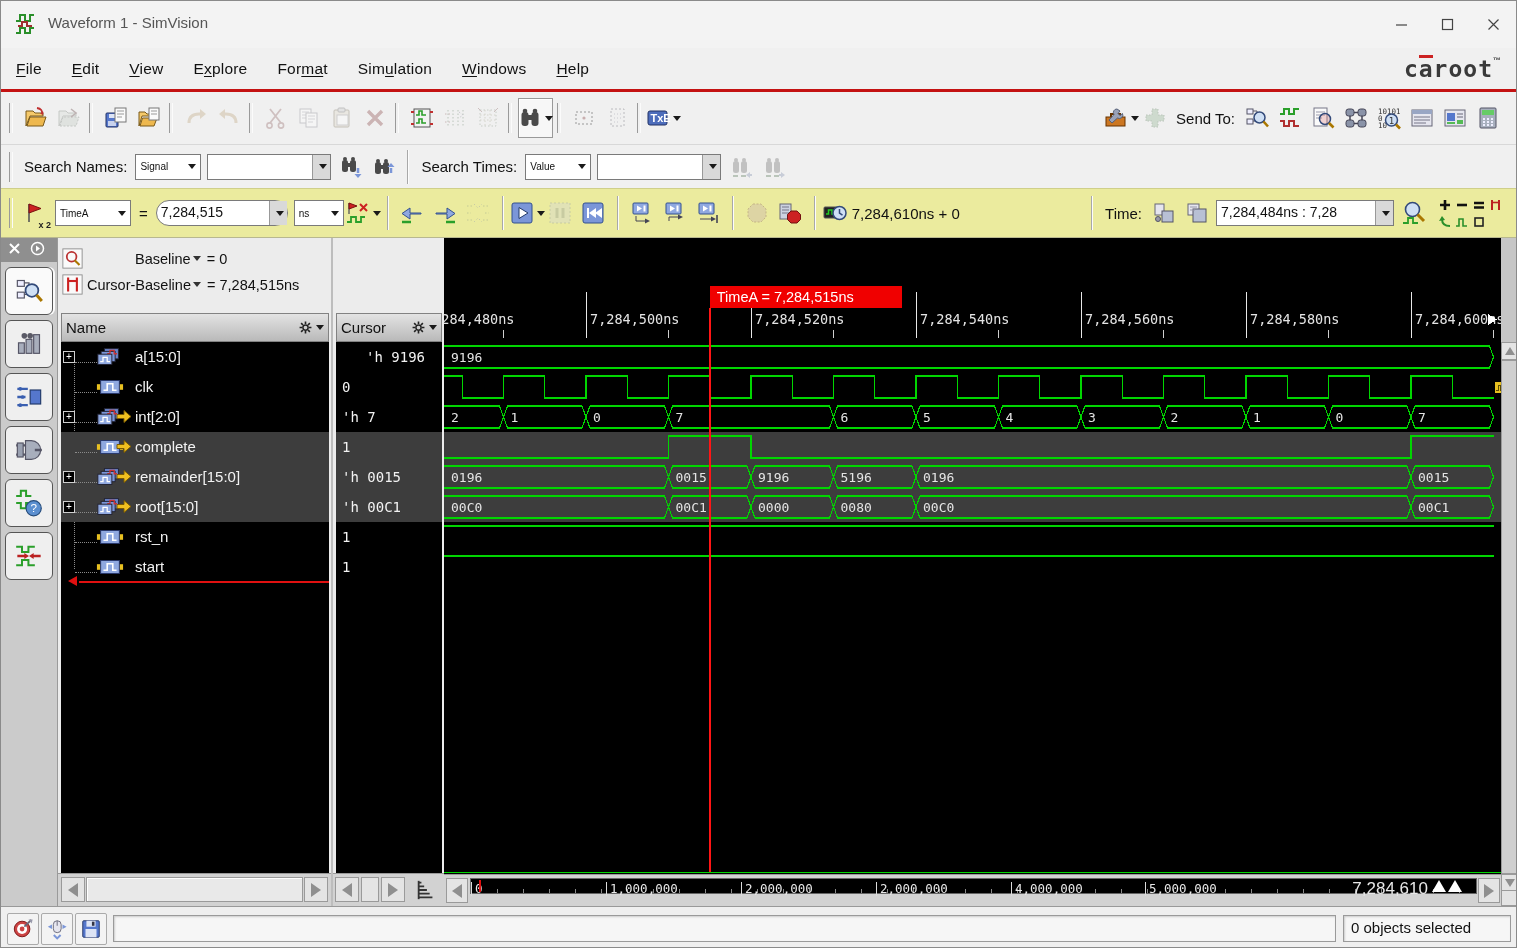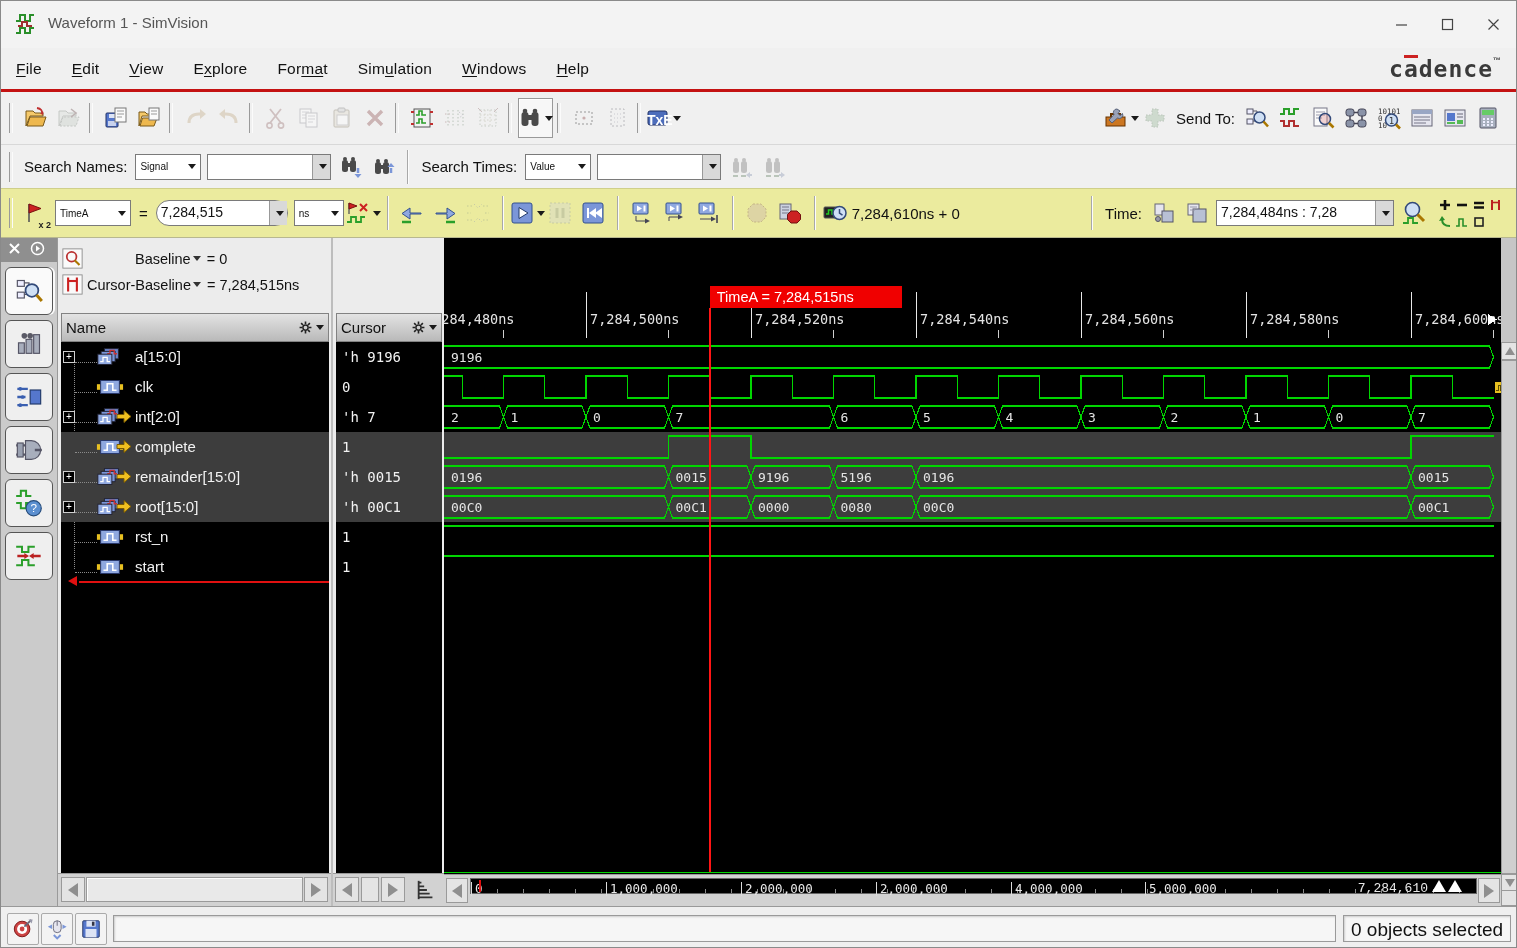--- a/index.html
+++ b/index.html
@@ -29,21 +29,21 @@
   .sep{width:1px;height:34px;background:#a8a8a8;border-right:1px solid #fcfcfc;margin:0 7px;}
   .flexspace{flex:1;}
   .tbtn{position:relative;width:33px;height:38px;display:flex;align-items:center;justify-content:center;flex:none;}
   .tbtn.tiny{width:17px;height:17px;}
   .tbtn.dis{opacity:.38;filter:saturate(.45);}
   .tbtn.boxed{border:1px solid #999;background:#f7f7f7;box-shadow:1px 1px 0 #fff inset;}
   .icn{width:24px;height:24px;display:block;flex:none;}
   .icn16{width:21px;height:21px;display:inline-block;vertical-align:middle;flex:none;}
   .icn14{width:14px;height:14px;display:block;}
   .sub{position:absolute;right:1px;bottom:2px;font-size:9px;font-weight:bold;color:#222;}
-  .boxtxt{position:absolute;left:0;right:6px;top:13px;text-align:left;font-size:14px;font-weight:bold;color:#fff;pointer-events:none;}
+  .boxtxt{position:absolute;left:0;right:6px;top:13px;text-align:center;font-size:11px;font-weight:bold;color:#fff;pointer-events:none;}
   .dda{width:0;height:0;border-left:4px solid transparent;border-right:4px solid transparent;border-top:5px solid #1a1a1a;margin-left:3px;flex:none;}
   .tlabel,.ttext{font-size:15px;color:#111;margin:0 5px;white-space:nowrap;}
   .icontext{display:flex;align-items:center;}
   .combo{height:26px;background:#fff;border:1px solid #7a7a7a;display:flex;align-items:center;justify-content:space-between;padding:0 4px;margin:0 3px;box-sizing:border-box;flex:none;}
   .combo .cval{font-size:10px;color:#111;white-space:nowrap;}
   .cinput{height:26px;background:#fff;border:1px solid #7a7a7a;display:flex;align-items:stretch;margin:0 3px;box-sizing:border-box;flex:none;}
   .cinput .cfield{flex:1;font-size:14px;color:#111;padding:3px 4px 0 4px;white-space:nowrap;overflow:hidden;}
   .cinput .cbtn{width:17px;background:#d9d9d9;border-left:1px solid #999;display:flex;align-items:center;justify-content:center;}
   .cluster{display:flex;flex-wrap:wrap;width:76px;margin-left:6px;}
   
@@ -80,35 +80,35 @@
   .scbtn{position:absolute;top:3px;width:24px;height:25px;background:#e4e4e4;border:1px solid #9a9a9a;box-sizing:border-box;display:flex;align-items:center;justify-content:center;}
   .tri-l{width:0;height:0;border-top:7px solid transparent;border-bottom:7px solid transparent;border-right:10px solid #8f8f8f;}
   .tri-r{width:0;height:0;border-top:7px solid transparent;border-bottom:7px solid transparent;border-left:10px solid #8f8f8f;}
   .sctrack{position:absolute;top:3px;height:25px;background:#e9e9e9;border:1px solid #9a9a9a;box-sizing:border-box;box-shadow:1px 1px 0 #fff inset;}
   
   .canvas{position:absolute;left:443px;top:0;width:1057px;height:668px;background:#000;overflow:hidden;}
   .canvas svg{display:block;}
   .overview{position:absolute;left:0;bottom:0;width:100%;height:32px;background:#d2d2d2;border-top:1px solid #9a9a9a;box-sizing:border-box;}
   .ovbar{position:absolute;left:26px;top:3px;width:1007px;height:16px;background:#000;border:1px solid #666;box-sizing:border-box;background-image:repeating-linear-gradient(90deg,#8a8a8a 0 1px,transparent 1px 26px);background-size:100% 4px;background-position:0 bottom;background-repeat:no-repeat;}
   .ovtick{position:absolute;top:3px;font-size:12.5px;color:#e8e8e8;font-family:"DejaVu Sans Mono",monospace;border-left:1px solid #dcdcdc;padding-left:3px;line-height:14px;}
-  .ovend{position:absolute;top:3px;right:48px;font-size:13px;color:#e8e8e8;font-family:Liberation Mono, monospace;line-height:14px;}
+  .ovend{position:absolute;top:3px;right:48px;font-size:17px;color:#e8e8e8;font-family:Liberation Sans, sans-serif;line-height:14px;}
   .ovbase{position:absolute;left:8px;top:1px;bottom:1px;width:2px;background:#e01010;}
   .ovhandle{position:absolute;bottom:1px;width:0;height:0;border-left:7px solid transparent;border-right:7px solid transparent;border-bottom:12px solid #fff;}
   
   .vscroll{position:absolute;left:1500px;top:0;width:17px;height:100%;background:#c6c6c6;}
   .vsbtn{position:absolute;left:0;width:17px;height:18px;background:#e4e4e4;border:1px solid #9a9a9a;box-sizing:border-box;display:flex;align-items:center;justify-content:center;}
   .tri-u{width:0;height:0;border-left:5px solid transparent;border-right:5px solid transparent;border-bottom:8px solid #8f8f8f;}
   .tri-d{width:0;height:0;border-left:5px solid transparent;border-right:5px solid transparent;border-top:8px solid #8f8f8f;}
   .vtrack{position:absolute;left:0;top:122px;width:17px;height:514px;background:#cfcfcf;border:1px solid #9a9a9a;box-sizing:border-box;}
   
   .statusbar{position:absolute;left:0;top:905px;width:100%;height:43px;background:#efefef;border-top:1px solid #999;box-sizing:border-box;}
   .stbtn{position:absolute;top:6px;width:30px;height:30px;background:#f3f3f3;border:1px solid #aaa;border-radius:2px;display:flex;align-items:center;justify-content:center;}
   .stbtn .icn{width:22px;height:22px;}
   .stfield{position:absolute;top:8px;height:27px;background:#f6f6f6;border:1px solid #9a9a9a;box-shadow:1px 1px 2px #ccc inset;box-sizing:border-box;}
-  .stfield.msg{font-size:19px;color:#111;padding:3px 7px 4px 7px;white-space:nowrap;}
+  .stfield.msg{font-size:15px;color:#111;padding:3px 7px 4px 7px;white-space:nowrap;}
 </style>
 </head>
 <body>
 
 <div id="app">
 
   <div class="titlebar">
     <span class="appicon"><svg viewBox="0 0 24 24" width="100%" height="100%">
           <path d="M2 9h4V3h5v6h5V3h4" stroke="#2a8f2a" fill="none" stroke-width="2"></path>
           <path d="M4 14h4v-4h5v4h5" stroke="#a03030" fill="none" stroke-width="2"></path>
@@ -138,21 +138,21 @@
     <span id="menuitems" style="display:flex;">
         <span class="menu-item"><span></span><u>F</u><span>ile</span></span>
         <span class="menu-item"><span></span><u>E</u><span>dit</span></span>
         <span class="menu-item"><span></span><u>V</u><span>iew</span></span>
         <span class="menu-item"><span>E</span><u>x</u><span>plore</span></span>
         <span class="menu-item"><span>For</span><u>ma</u><span>t</span></span>
         <span class="menu-item"><span>Sim</span><u>u</u><span>lation</span></span>
         <span class="menu-item"><span></span><u>W</u><span>indows</span></span>
         <span class="menu-item"><span></span><u>H</u><span>elp</span></span>
       </span>
-    <span class="brand"><span>c</span><span class="brand-a">a</span><span>dence</span><span class="tm">™</span></span>
+    <span class="brand"><span>c</span><span class="brand-a">a</span><span>root</span><span class="tm">™</span></span>
   </div>
 
   <div class="tb" id="tb1">
     <span id="tb1l" style="display:flex;align-items:center;">
         <div class="grip"></div>
         <div class="tbtn">
           <span class="icn"><svg viewBox="0 0 24 24" width="100%" height="100%">
               <path d="M2 20V5h7l2 2h8v3H6l-4 10z" fill="#f5c96a" stroke="#7a5a1a"></path>
               <path d="M3 20l3-9h16l-3 9z" fill="#eeb84e" stroke="#7a5a1a"></path>
               <path d="M13 2q6 1 5 6" fill="none" stroke="#c03030" stroke-width="1.8"></path>
@@ -850,21 +850,21 @@
         <span class="htxt">Cursor</span>
         <span class="hright">
             <span class="icn16" style="width:15px;height:15px;"><svg viewBox="0 0 24 24" width="100%" height="100%">
                 <circle cx="12" cy="12" r="4.2" fill="none" stroke="#222" stroke-width="2.4"></circle>
                 <path d="M12 2.5v4M12 17.5v4M2.5 12h4M17.5 12h4M5 5l3 3M19 19l-3-3M19 5l-3 3M5 19l3-3" stroke="#222" stroke-width="2.6"></path>
               </svg></span>
             <span class="dda"></span>
           </span>
       </div>
       <div class="rows" id="cursorrows">
-          <div class="cval-row" style="top: 0px;">'h 9196</div>
+          <div class="cval-row" style="top: 0px; margin-left: 24px;">'h 9196</div>
           <div class="cval-row" style="top: 30px;">0</div>
           <div class="cval-row" style="top: 60px;">'h 7</div>
           <div class="cval-row sel" style="top: 90px;">1</div>
           <div class="cval-row sel" style="top: 120px;">'h 0015</div>
           <div class="cval-row sel" style="top: 150px;">'h 00C1</div>
           <div class="cval-row" style="top: 180px;">1</div>
           <div class="cval-row" style="top: 210px;">1</div>
         </div>
       <div class="hscroll">
         <div class="scbtn" style="left:2px;">

